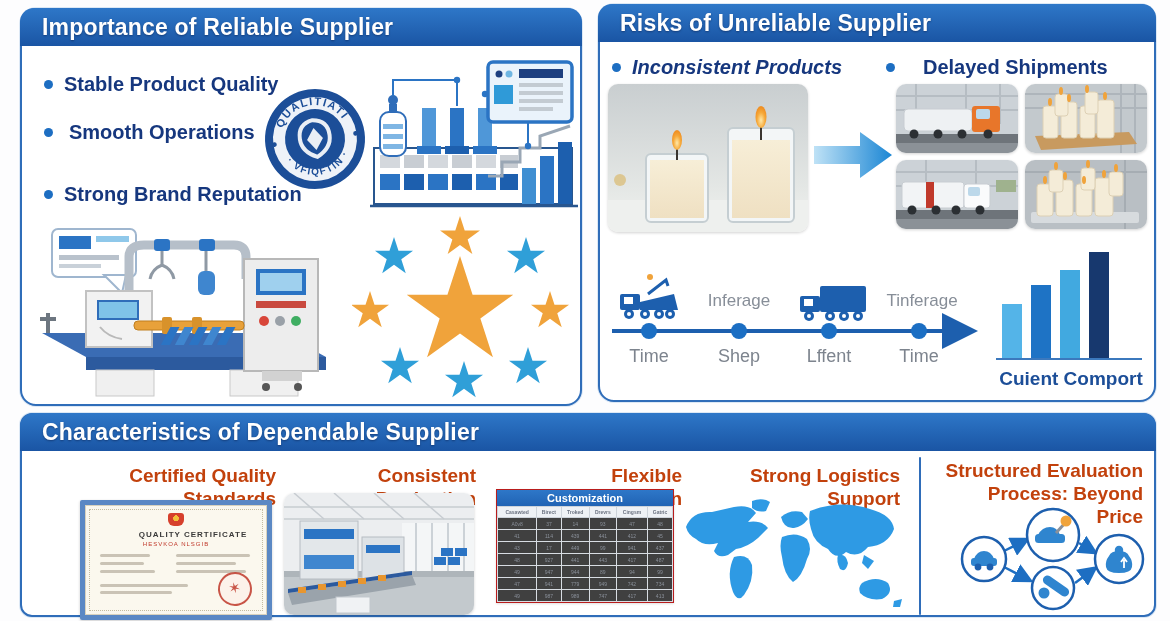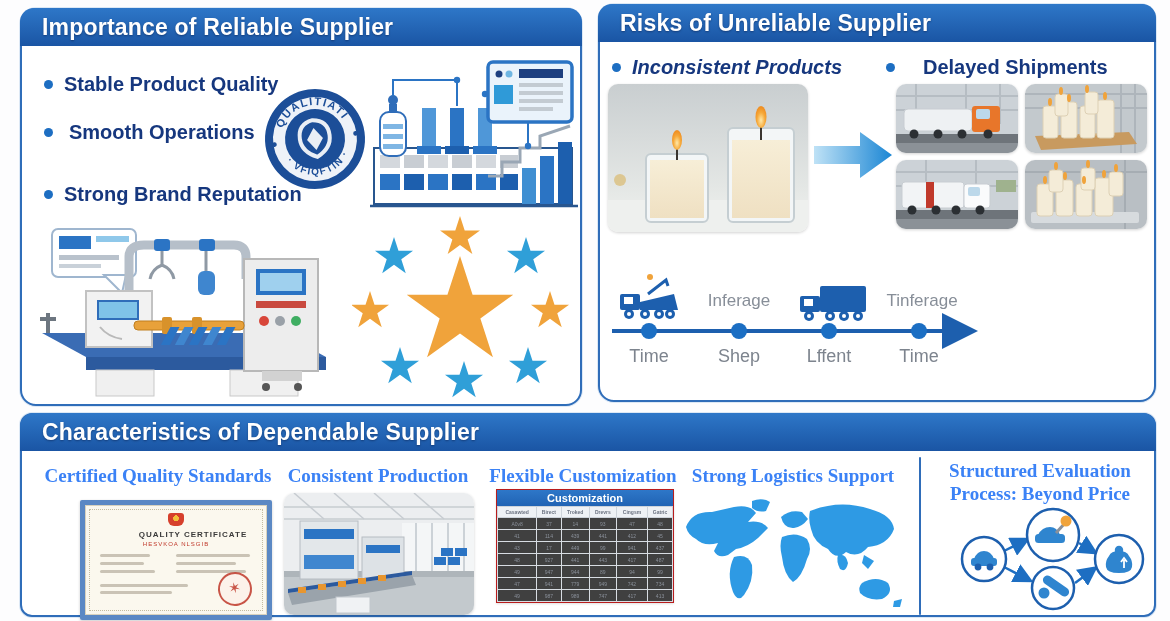--- a/index.html
+++ b/index.html
@@ -19,21 +19,21 @@
   .gray-label{fill:#878e98;font-size:17px;font-family:"Liberation Sans",sans-serif;}
   .tl-below{fill:#7d848e;font-size:18px;font-family:"Liberation Sans",sans-serif;}
   
   .chart{position:absolute;width:158px;height:150px;}
   .bars{position:absolute;left:6px;bottom:36px;display:flex;align-items:flex-end;gap:9px;height:108px;}
   .bar{width:20px;}
   .axis{position:absolute;left:0;right:12px;bottom:34px;height:2px;background:#3b78bd;}
   .chart-label{position:absolute;left:-8px;right:0;bottom:4px;text-align:center;
          font-size:19px;font-weight:bold;color:#1c4e98;white-space:nowrap;}
   
-  .col-head{position:absolute;text-align:center;font-size:19px;font-weight:bold;color:#3b82f6;line-height:23px;font-family:Liberation Serif, serif;}
+  .col-head{position:absolute;text-align:right;font-size:19px;font-weight:bold;color:#c2410c;line-height:23px;}
   
   .cert{position:absolute;width:182px;height:110px;background:#5b88c4;padding:5px;border-radius:2px;
         box-shadow:0 1px 3px rgba(0,0,0,.2);}
   .cert-inner{position:relative;width:100%;height:100%;box-sizing:border-box;background:#fbf8ee;
         border:1px solid #d9d2bd;outline:1px dotted #c4bca0;outline-offset:-5px;}
   .cert-emblem{position:absolute;left:50%;top:7px;transform:translateX(-50%);width:16px;height:13px;
         background:radial-gradient(circle at 50% 40%,#f3c03a 0 25%,#d6402c 26% 100%);border-radius:3px 3px 6px 6px;}
   .cert-title{position:absolute;top:24px;left:0;right:0;text-align:center;font-size:8px;font-weight:bold;
         letter-spacing:1px;color:#3a3a3a;padding-left:34px;}
   .cert-sub{position:absolute;top:35px;left:0;right:0;text-align:center;font-size:6px;color:#c0392b;letter-spacing:1px;}
@@ -414,20 +414,30 @@
           <circle cx="250" cy="52" r="2" fill="#fff"></circle>
       </g>
       <text x="131" y="42" text-anchor="middle" class="gray-label">Inferage</text>
       <text x="314" y="42" text-anchor="middle" class="gray-label">Tinferage</text>
       <text x="41" y="98" text-anchor="middle" class="tl-below">Time</text>
       <text x="131" y="98" text-anchor="middle" class="tl-below">Shep</text>
       <text x="221" y="98" text-anchor="middle" class="tl-below">Lffent</text>
       <text x="311" y="98" text-anchor="middle" class="tl-below">Time</text>
     </svg>
 
+    <div class="chart" style="left:396px;top:238px;">
+      <div class="bars">
+          <div class="bar" style="height: 54px; background: rgb(84, 180, 232);"></div>
+          <div class="bar" style="height: 73px; background: rgb(30, 115, 197);"></div>
+          <div class="bar" style="height: 88px; background: rgb(65, 169, 224);"></div>
+          <div class="bar" style="height: 106px; background: rgb(23, 56, 110);"></div>
+        </div>
+      <div class="axis"></div>
+      <div class="chart-label">Cuient Comport</div>
+    </div>
   </div>
 
   <div class="panel" style="left:20px;top:413px;width:1132px;height:200px;border-radius:12px;">
     <div class="panel-header">
       <span class="panel-title">Characteristics of Dependable Supplier</span>
     </div>
 
     <div class="col-head" style="left:18px;top:49px;width:236px;">Certified Quality Standards</div>
     <div class="col-head" style="left:258px;top:49px;width:196px;">Consistent Production</div>
     <div class="col-head" style="left:462px;top:49px;width:198px;">Flexible Customization</div>

